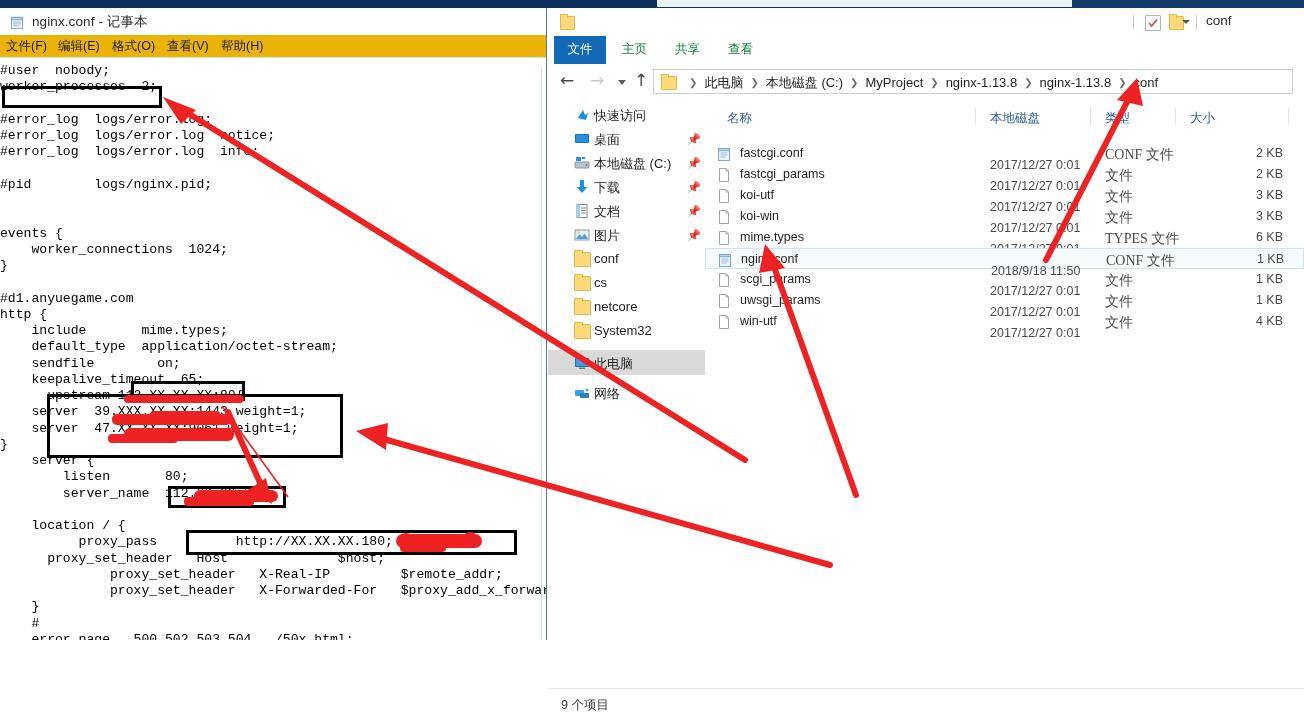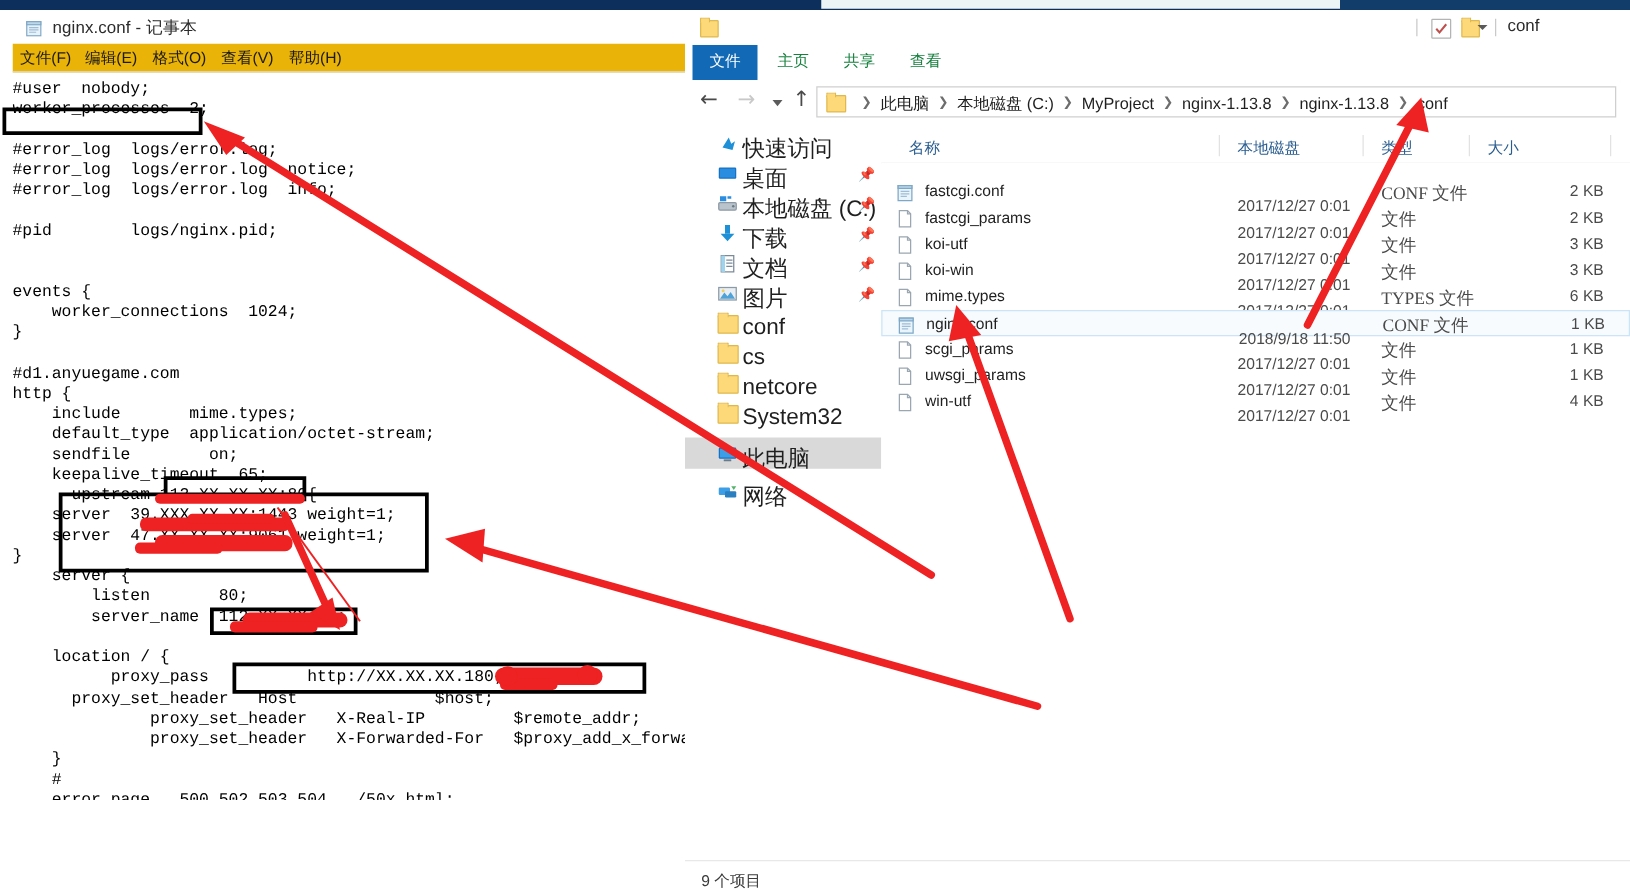--- a/index.html
+++ b/index.html
@@ -8,21 +8,21 @@
     background:#ffffff;
     font-family:"Liberation Sans","DejaVu Sans",sans-serif;
     -webkit-font-smoothing:antialiased;
   }
   
   #top-strip{position:absolute;left:0;top:0;width:1304px;height:8px;background:#0d2f5c;}
   #top-strip-light{position:absolute;left:657px;top:0;width:415px;height:7px;background:#edf4f6;border-right:1px solid #7fbcd2;}
   #top-strip-light2{position:absolute;left:1072px;top:0;width:232px;height:8px;background:#123d6b;}
 
   
-  #notepad{position:absolute;left:10px;top:8px;width:547px;height:632px;background:#fff;
+  #notepad{position:absolute;left:0;top:8px;width:547px;height:632px;background:#fff;
            border-right:1px solid #4a7c8c;box-sizing:border-box;overflow:hidden;}
   #np-title{position:absolute;left:0;top:0;width:547px;height:27px;background:#fff;}
   #np-icon{position:absolute;left:10px;top:7px;width:15px;height:15px;}
   #np-title-text{position:absolute;left:32px;top:5px;font-size:13.5px;color:#2b2b2b;
                  font-family:"Liberation Sans",sans-serif;letter-spacing:.1px;}
   #np-menu{position:absolute;left:0;top:27px;width:547px;height:22px;background:#eab308;
            border-bottom:1px solid #dedede;}
   .np-menu-item{position:absolute;top:3px;font-size:12.5px;color:#1a1a1a;
                 font-family:"Liberation Sans",sans-serif;white-space:nowrap;}
   #np-body{position:absolute;left:0;top:55px;width:547px;height:650px;background:#fff;
@@ -74,21 +74,21 @@
   .crumb{font-size:13px;color:#1f1f1f;white-space:nowrap;}
   .crumb-sep{font-size:10px;color:#6d6d6d;margin:0 7px;}
 
   #ex-colhdr{position:absolute;left:157px;top:96px;width:599px;height:26px;
              border-bottom:1px solid #e2e2e2;}
   .colh{position:absolute;top:6px;font-size:12.5px;color:#2a5d8f;white-space:nowrap;}
   .colsep{position:absolute;top:4px;width:1px;height:17px;background:#e2e2e2;}
 
   #ex-sidebar{position:absolute;left:0;top:96px;width:157px;height:575px;background:#fff;}
   .sb-item{position:absolute;left:0;width:157px;height:22px;}
-  .sb-label{position:absolute;left:46px;top:3px;font-size:18px;color:#1f1f1f;white-space:nowrap;}
+  .sb-label{position:absolute;left:46px;top:3px;font-size:13px;color:#1f1f1f;white-space:nowrap;}
   .sb-pin{position:absolute;left:139px;top:5px;font-size:11px;color:#9a9a9a;}
   .sb-ico{position:absolute;left:26px;top:3px;width:16px;height:16px;}
   .sb-folder{position:absolute;left:26px;top:4px;width:15px;height:13px;background:#fdd97a;
              border:1px solid #e0b94e;border-radius:1px;}
   .sb-folder:after{content:"";position:absolute;left:-1px;top:-3px;width:7px;height:3px;
              background:#fdd97a;border:1px solid #e0b94e;border-bottom:none;border-radius:1px 1px 0 0;}
   #sb-thispc{background:#d9d9d9;}
 
   #ex-filelist{position:absolute;left:157px;top:122px;width:599px;height:549px;background:#fff;}
   .frow{position:absolute;left:0;width:599px;height:21px;}

